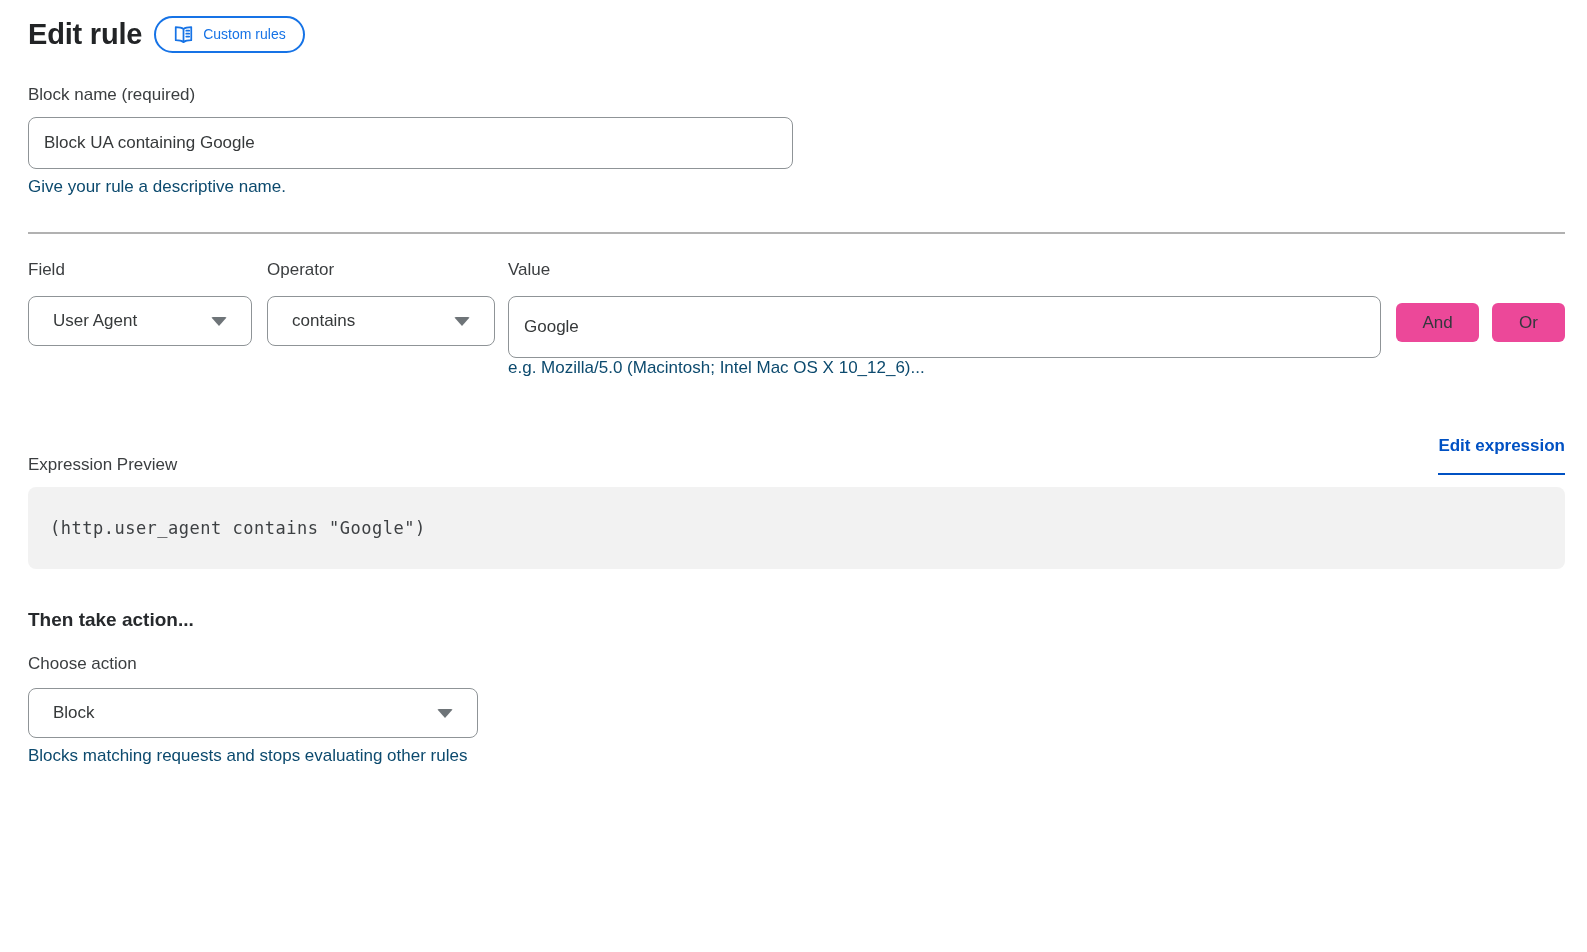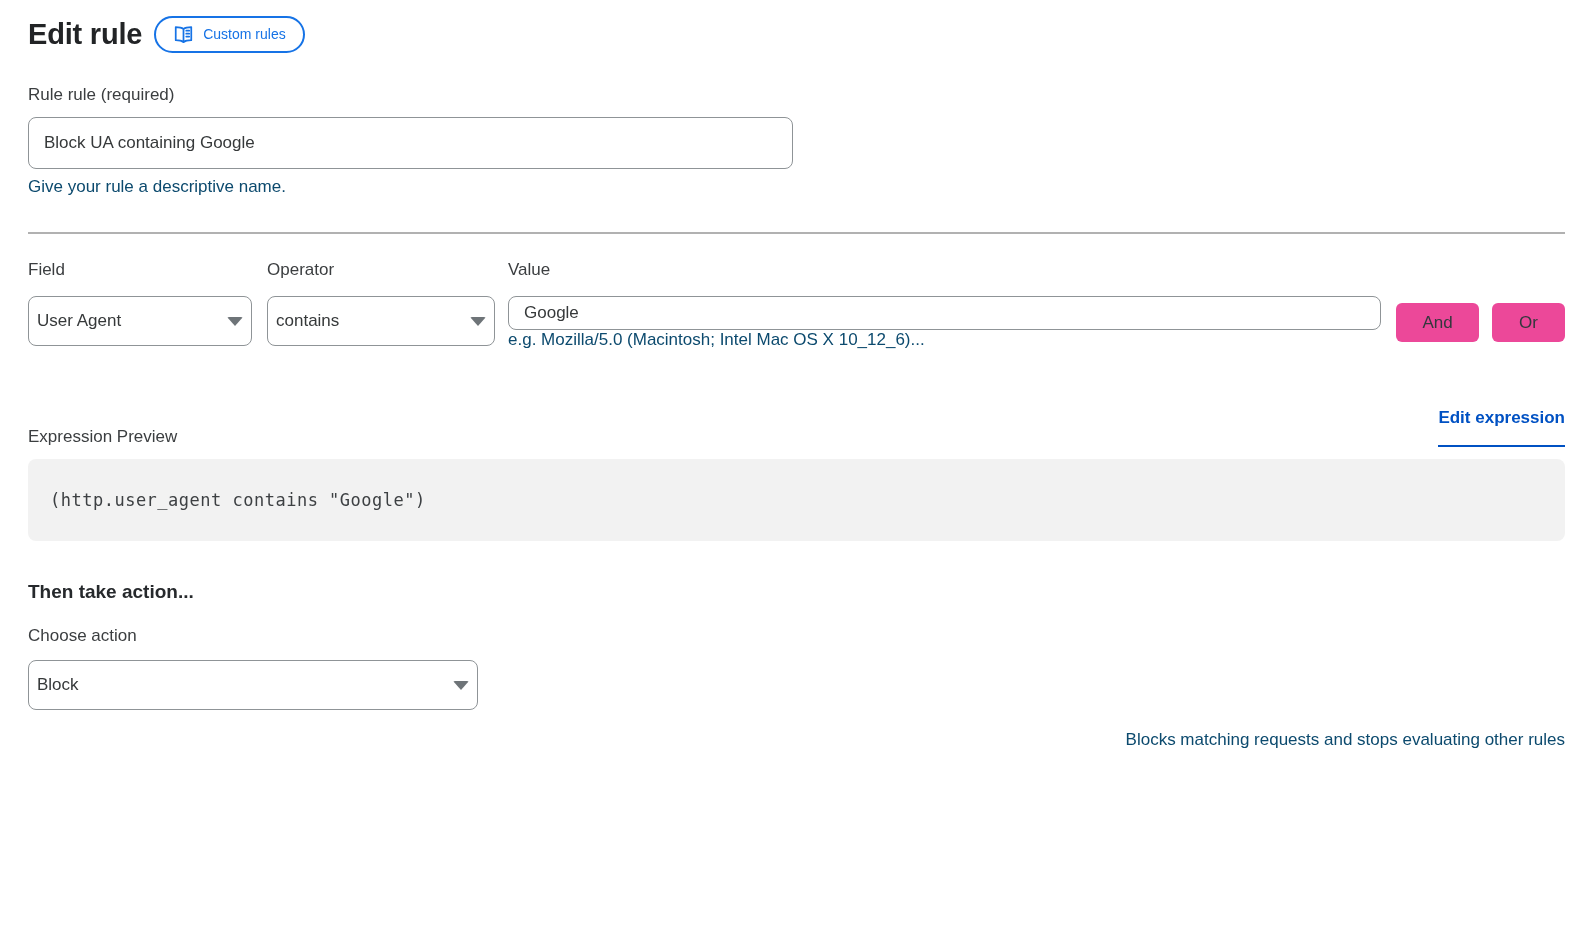--- a/index.html
+++ b/index.html
@@ -30,21 +30,21 @@
   .text-input {
     display: block; height: 52px;
     border: 1px solid #8f9497; border-radius: 8px;
     font-family: "Liberation Sans", sans-serif;
     font-size: 17px; color: #36393a; padding: 16px 15px; background: #fff;
     outline: none; width: 100%;
   }
   .select-box {
     height: 50px; border: 1px solid #8f9497; border-radius: 8px; background: #fff;
     display: flex; align-items: center; justify-content: space-between;
-    padding: 0 8px; font-size: 17px; color: #36393a; cursor: pointer;
+    padding: 0 24px; font-size: 17px; color: #36393a; cursor: pointer;
   }
   .caret {
     width: 0; height: 0;
     border-left: 8px solid transparent; border-right: 8px solid transparent;
     border-top: 9px solid #6e7478; border-radius: 2px;
   }
 
   
   .rule-name-section { margin-top: 31px; }
   .rule-name-section .text-input { margin-top: 12px; width: 765px; }
@@ -52,21 +52,21 @@
 
   .divider { border: none; border-top: 2px solid #b1b1b1; margin-top: 35px; }
 
   
   .cond-section { margin-top: 26px; }
   .cond-row { display: flex; align-items: flex-start; gap: 13px; }
   .cond-col .form-label { margin-bottom: 16px; }
   .col-field  { width: 224px; }
   .col-op     { width: 228px; margin-left: 2px; }
   .col-value  { flex: 1; }
-  .col-value .text-input { height: 34px; }
+  .col-value .text-input { height: 62px; }
   .col-value .helper-text { margin-top: 0; }
   .logic-btn {
     margin-top: 43px;
     height: 39px; border: none; border-radius: 6px;
     background: #ec4899; color: #33383d;
     font-family: "Liberation Sans", sans-serif; font-size: 17px;
     cursor: pointer; padding: 0;
   }
   .and-btn { width: 83px; margin-left: 2px; }
   .or-btn  { width: 73px; }
@@ -85,21 +85,21 @@
   .expr-code {
     font-family: "DejaVu Sans Mono", monospace;
     font-size: 17px; color: #3d4043; letter-spacing: 0.5px;
   }
 
   
   .section-heading { font-size: 19px; font-weight: 700; color: #26292c; }
   .action-section { margin-top: 40px; }
   .action-section .form-label { margin-top: 23px; }
   .action-section .select-box { margin-top: 14px; width: 450px; }
-  .action-section .helper-text { margin-top: 20px; text-align: right; }
+  .action-section .helper-text { margin-top: 8px; }
 
   
   .place-section { margin-top: 51px; }
   .place-section .form-label { margin-top: 23px; }
   .place-section .select-box { margin-top: 7px; width: 475px; }
 </style>
 </head>
 <body>
 
 <div class="container">
@@ -114,21 +114,21 @@
           <line x1="15.2" y1="6.6" x2="18.6" y2="6.6"></line>
           <line x1="15.2" y1="10" x2="18.6" y2="10"></line>
           <line x1="15.2" y1="13.4" x2="18.6" y2="13.4"></line>
         </svg>
       </span>
       <span>Custom rules</span>
     </div>
   </div>
 
   <div class="rule-name-section">
-    <label class="form-label">Rule rule (required)</label>
+    <label class="form-label">Block name (required)</label>
     <input class="text-input" type="text" value="Block UA containing Google" style="">
     <div class="helper-text">Give your rule a descriptive name.</div>
   </div>
 
   <hr class="divider">
 
   <div class="cond-section">
     <div class="cond-row">
 
       <div class="cond-col col-field">

